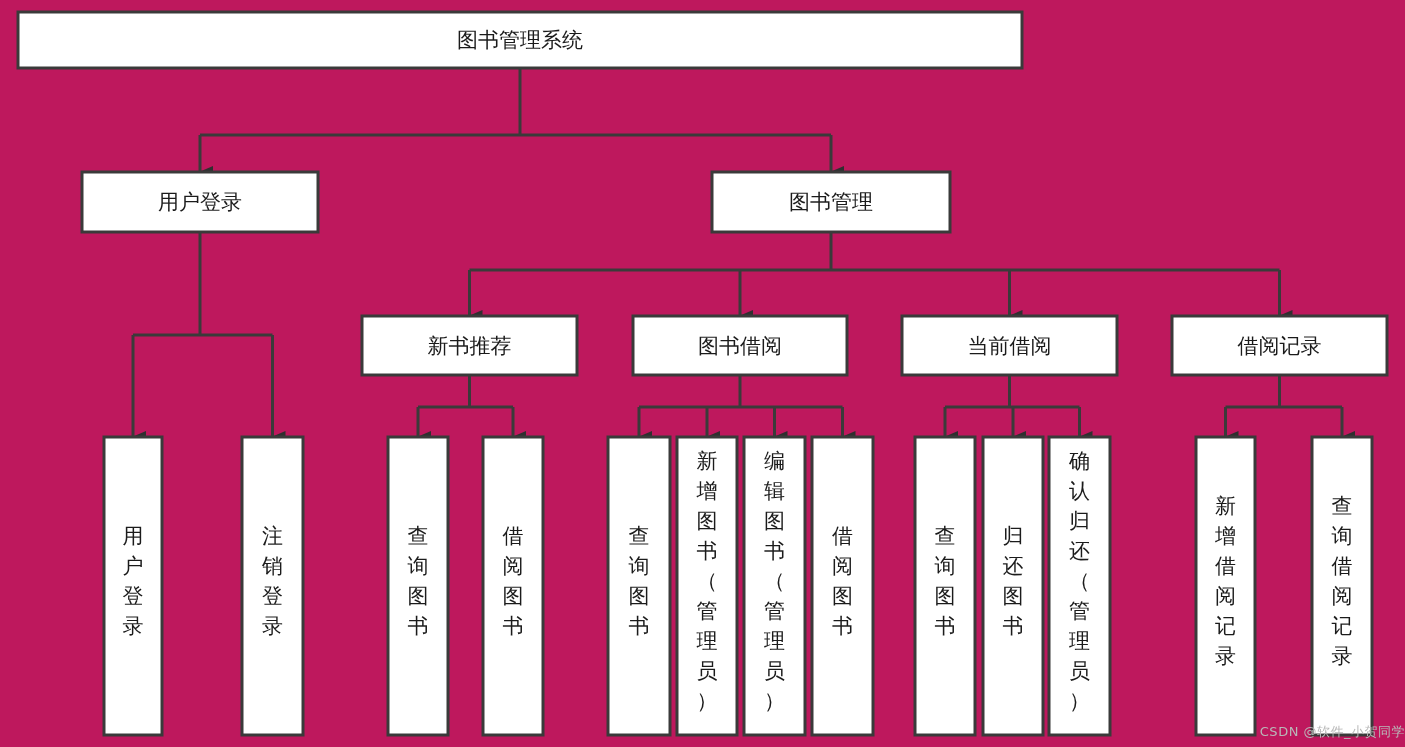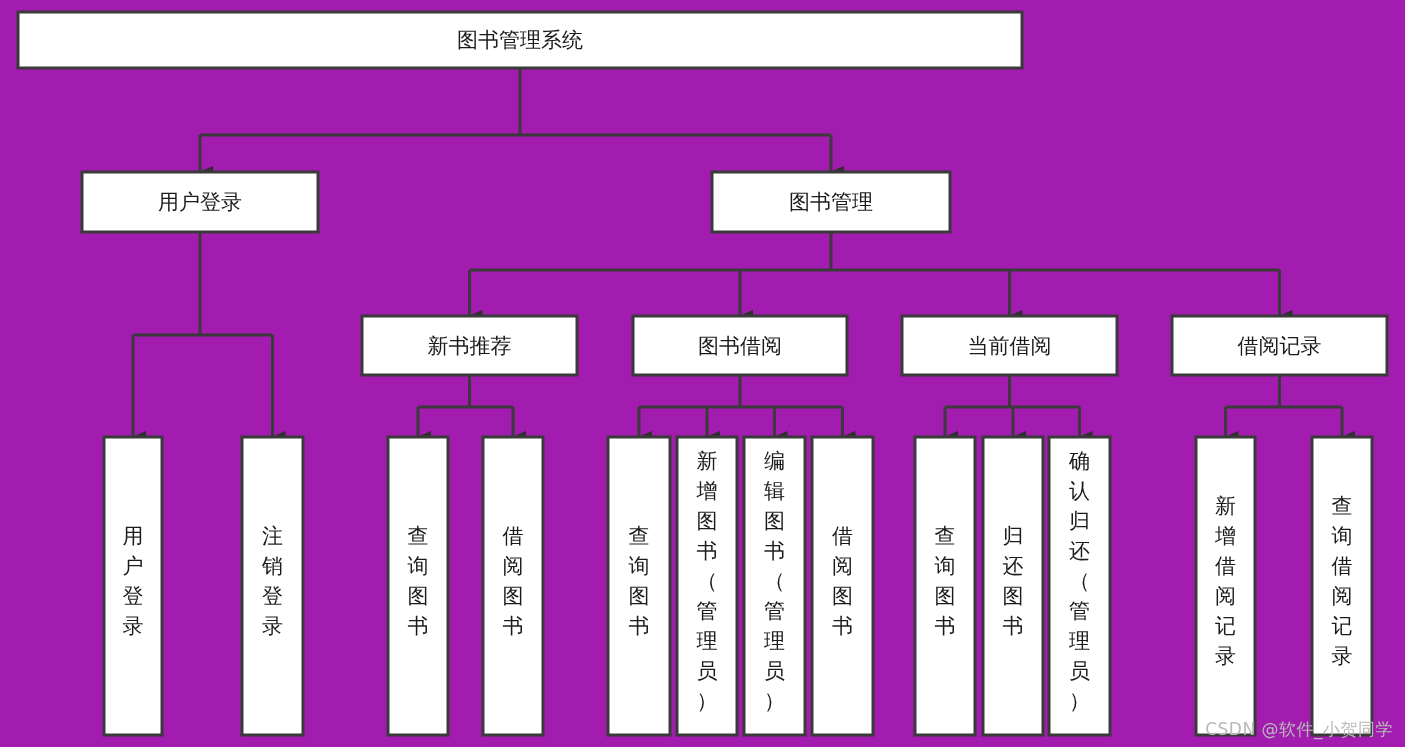--- a/index.html
+++ b/index.html
@@ -8,21 +8,21 @@
     padding: 0;
     background: #ffffff;
   }
   body {
     font-family: "DejaVu Sans", "Liberation Sans", sans-serif;
   }
   #diagram-root {
     position: relative;
     width: 1405px;
     height: 747px;
-    background: #a21caf;
+    background: #be185d;
     overflow: hidden;
   }
   svg.tree-canvas {
     position: absolute;
     left: 0;
     top: 0;
     width: 1405px;
     height: 747px;
     display: block;
   }
@@ -49,24 +49,24 @@
     dominant-baseline: middle;
   }
   .node-label-vertical {
     fill: #1b1b1b;
     font-family: "DejaVu Sans", "Liberation Sans", sans-serif;
     font-size: 21px;
     text-anchor: middle;
   }
   .watermark-text {
     position: absolute;
-    right: 12px;
+    right: 0;
     bottom: 6px;
     font-family: "DejaVu Sans", "Liberation Sans", sans-serif;
-    font-size: 17px;
+    font-size: 13px;
     color: #b9b9b9;
     white-space: nowrap;
     letter-spacing: 0.5px;
     user-select: none;
   }
 </style>
 </head>
 <body>
 
 <div id="diagram-root">

